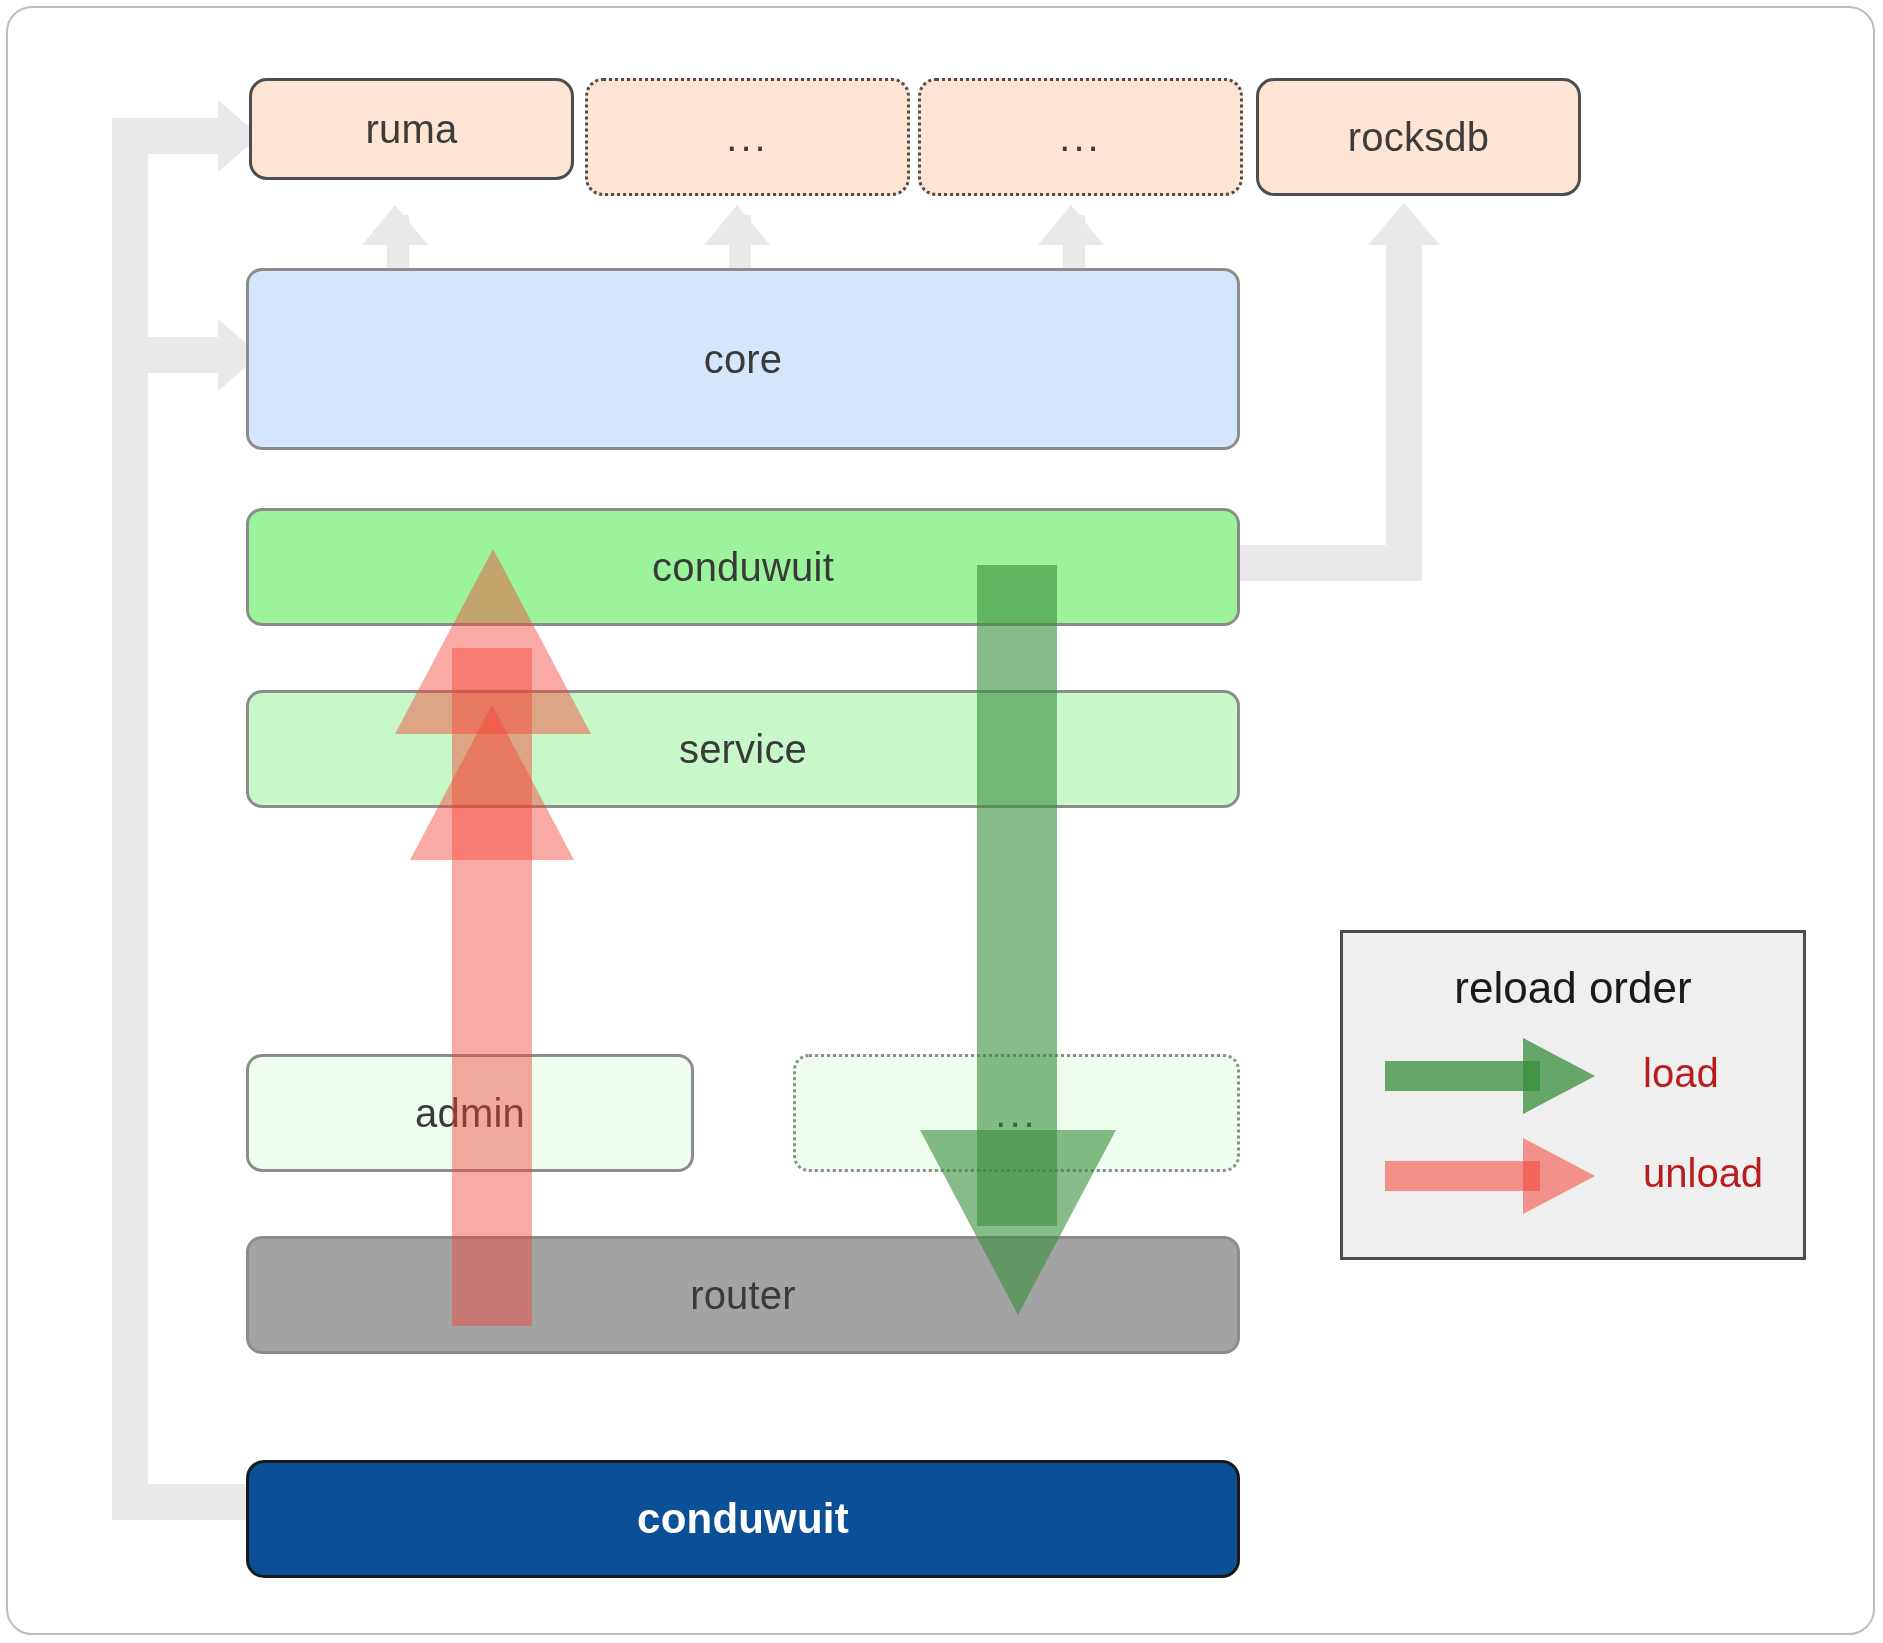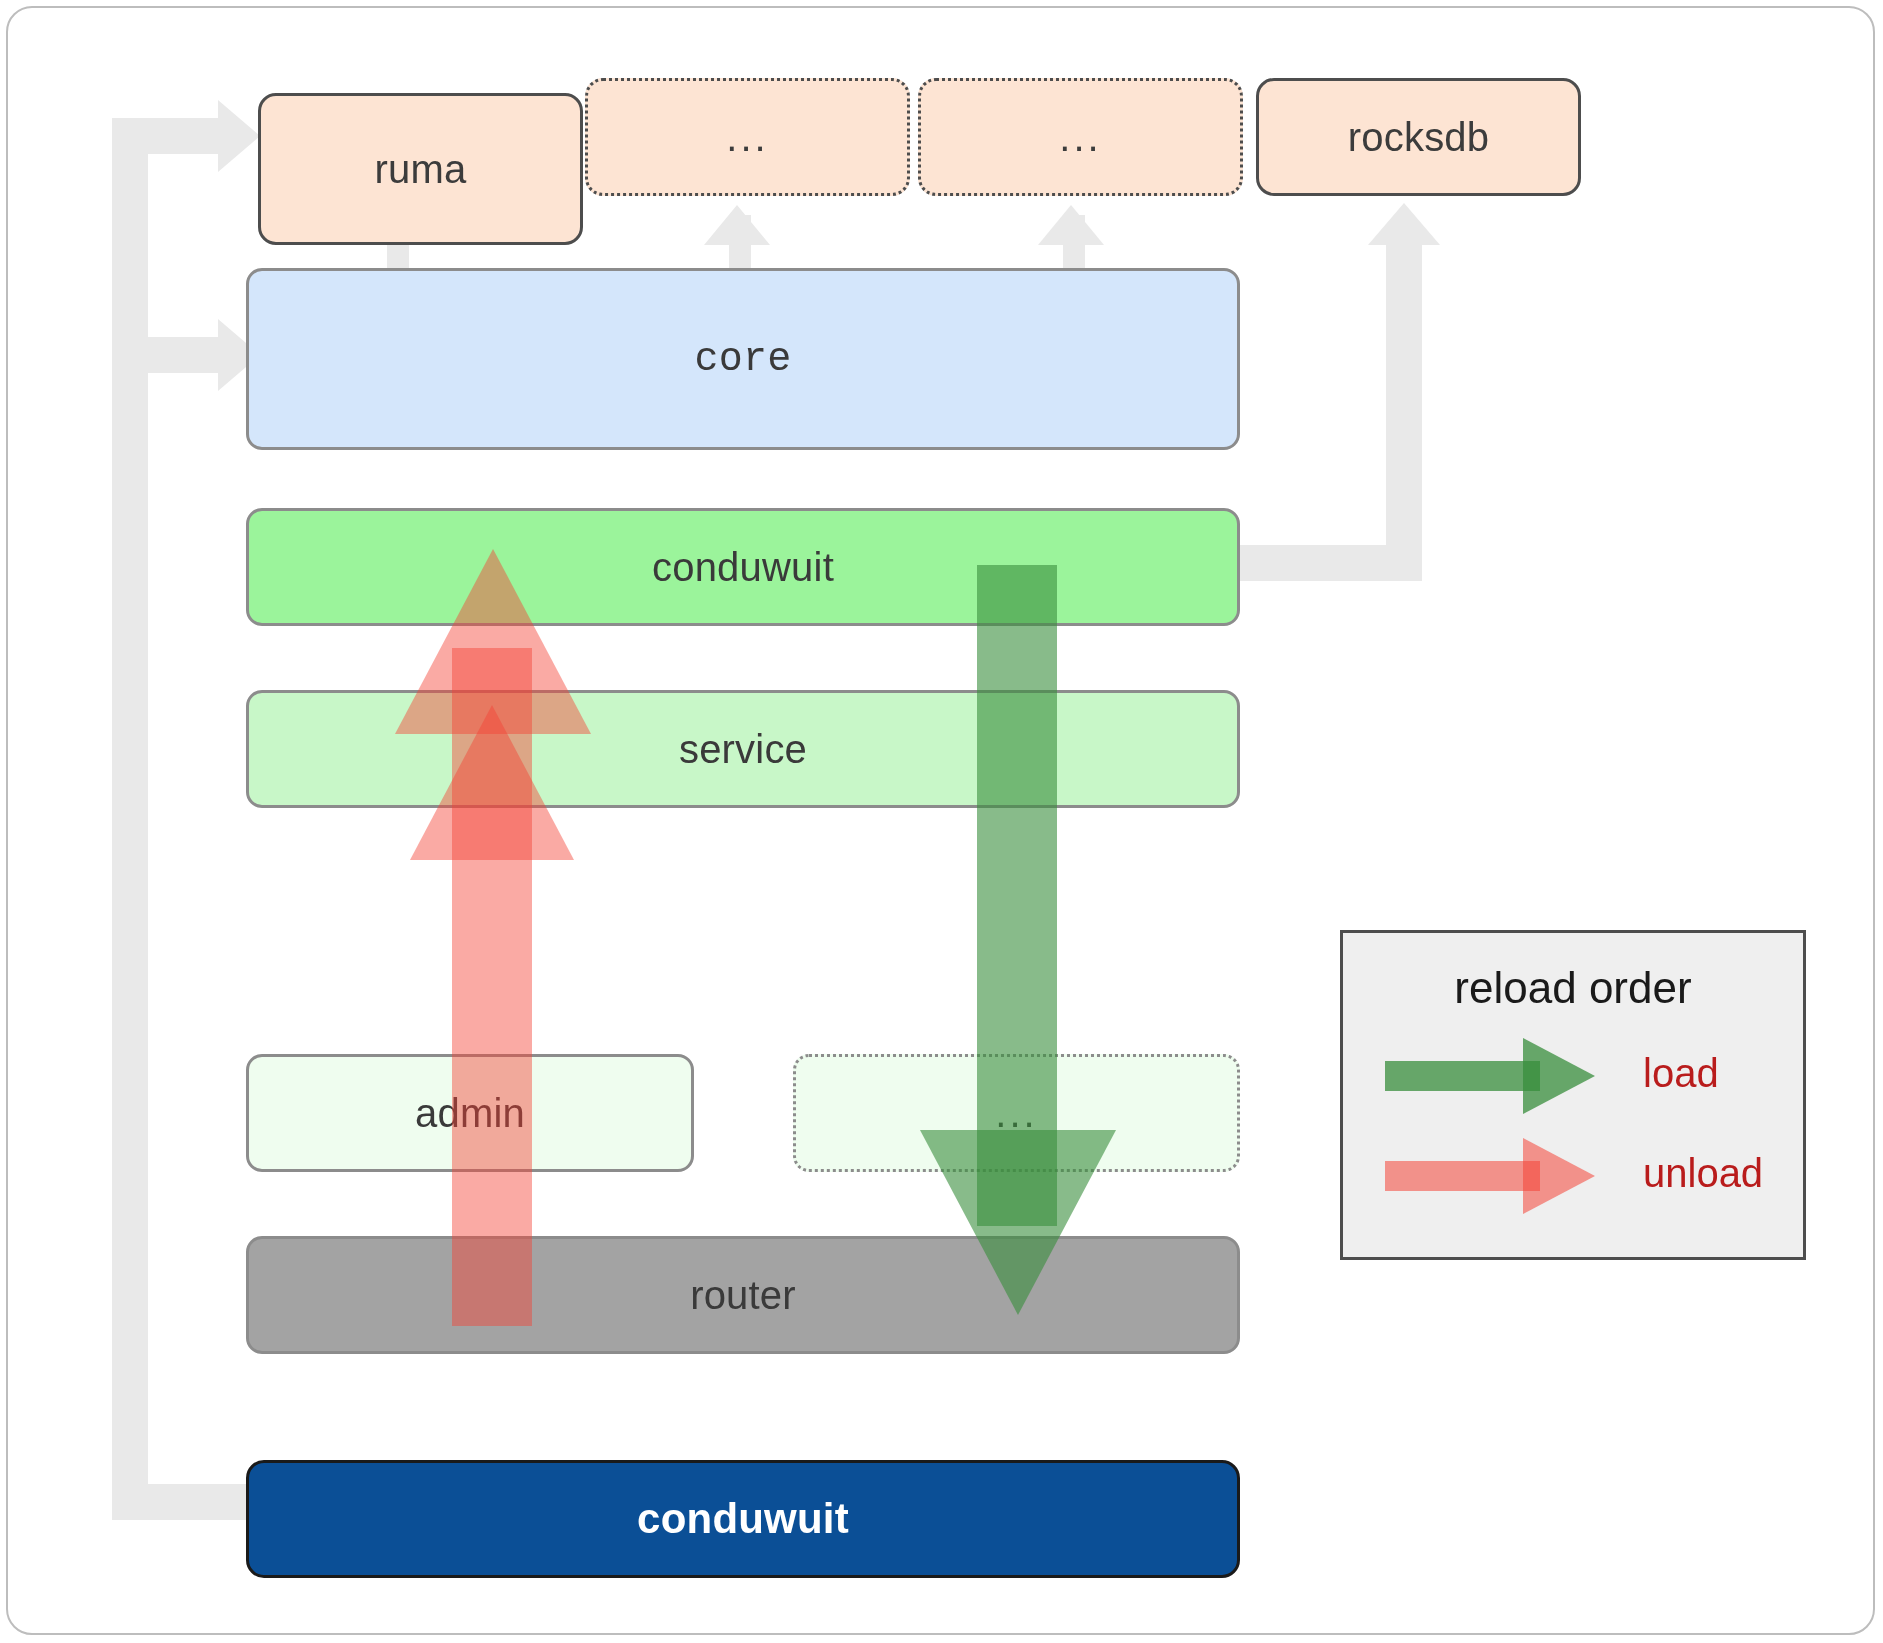--- a/index.html
+++ b/index.html
@@ -178,37 +178,37 @@
 
   <div class="pipe" style="left:387px; top:215px; width:22px; height:60px;"></div>
   <div class="pipe-head-up" style="left:362px; top:205px; border-left-width:33px; border-right-width:33px; border-bottom-width:40px;"></div>
 
   <div class="pipe" style="left:729px; top:215px; width:22px; height:60px;"></div>
   <div class="pipe-head-up" style="left:704px; top:205px; border-left-width:33px; border-right-width:33px; border-bottom-width:40px;"></div>
 
   <div class="pipe" style="left:1063px; top:215px; width:22px; height:60px;"></div>
   <div class="pipe-head-up" style="left:1038px; top:205px; border-left-width:33px; border-right-width:33px; border-bottom-width:40px;"></div>
 
-  <div class="node dep" style="left:258px; top:78px; width:325px; height:152px;margin-top:15px;">
+  <div class="node dep" style="left:249px; top:78px; width:325px; height:102px;">
     <span class="lbl">ruma</span>
   </div>
 
   <div class="node dep dotted dots" style="left:585px; top:78px; width:325px; height:118px;">
     <span class="lbl">...</span>
   </div>
 
   <div class="node dep dotted dots" style="left:918px; top:78px; width:325px; height:118px;">
     <span class="lbl">...</span>
   </div>
 
   <div class="node dep" style="left:1256px; top:78px; width:325px; height:118px;">
     <span class="lbl">rocksdb</span>
   </div>
 
-  <div class="node core" style="left:246px; top:268px; width:994px; height:182px;font-family:Liberation Mono, monospace;">
+  <div class="node core" style="left:246px; top:268px; width:994px; height:182px;">
     <span class="lbl">core</span>
   </div>
 
   <div class="node layer" style="left:246px; top:508px; width:994px; height:118px; background:#9bf49b;">
     <span class="lbl">conduwuit</span>
   </div>
 
   <div class="node layer" style="left:246px; top:690px; width:994px; height:118px; background:#c8f7c8;">
     <span class="lbl">service</span>
   </div>

